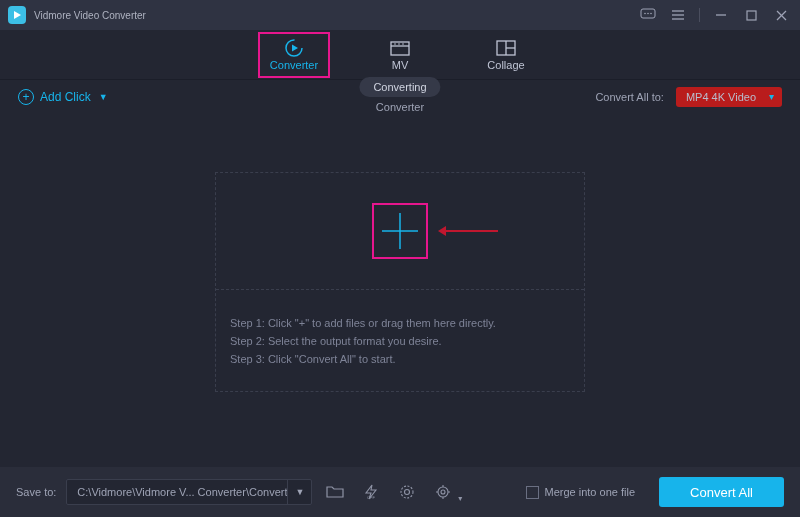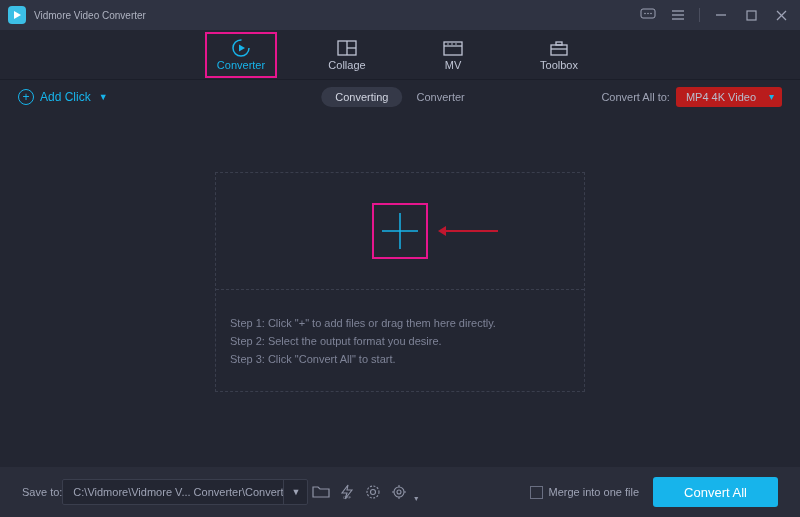--- a/index.html
+++ b/index.html
@@ -17,39 +17,39 @@
   .tab { display: flex; flex-direction: column; align-items: center; gap: 1px; font-size: 11px; color: #bfc4d4; cursor: pointer; width:60px;}
   .tab-icon { height: 20px; display: flex; align-items: center; justify-content: center; }
   .tab.active { color: #17b4eb; }
   .tab-wrap{position:relative; height:50px; display:flex; align-items:center; justify-content:center;}
   .tab-highlight{position:absolute; top:2px; left:-6px; right:-6px; bottom:2px; border:2px solid #e6168e; pointer-events:none;}
 
   .toolbar { height: 34px; display: flex; align-items: center; padding: 0 18px; background:#232632;}
   .add-files { display: flex; align-items: center; gap: 6px; color:#17b4eb; font-size:12px; cursor:pointer;}
   .plus-circle { width:16px; height:16px; border:1.5px solid #17b4eb; border-radius:50%; display:flex; align-items:center; justify-content:center; font-size:12px; line-height:1;}
   .chevron { font-size:9px; color:#17b4eb; margin-left:2px;}
-  .segmented { position:absolute; left:50%; transform:translateX(-50%); display:flex; align-items:center; font-size:11px;}
+  .segmented { position:absolute; left:50%; transform:translateX(-50%); display:flex; align-items:center; font-size:11px;flex-direction:column;}
   .seg-btn { padding:4px 14px; cursor:pointer; color:#9ea3b5;}
   .seg-btn.active { background:#353948; border-radius:11px; color:#d0d4e0;}
-  .convert-to { margin-left:auto; display:flex; align-items:center; gap:6px; font-size:11px;}
+  .convert-to { margin-left:auto; display:flex; align-items:center; gap:12px; font-size:11px;}
   .dropdown { background:#b91c1c; padding:4px 26px 4px 10px; border-radius:3px; position:relative; color:#b8bdcd; cursor:pointer;}
   .dropdown::after{content:"▾"; position:absolute; right:8px; color:#17b4eb; font-size:10px;}
 
   .main { flex:1; background:#232632; position:relative; height: 353px;}
   .dropzone { position:absolute; left:215px; top:58px; width:370px; height:220px; border:1px dashed #3a3e4d; display:flex; flex-direction:column;}
   .drop-top{flex:1.15; display:flex; align-items:center; justify-content:center; border-bottom:1px dashed #3a3e4d; position:relative;}
   .bigplus{width:44px; height:44px; display:flex; align-items:center; justify-content:center;}
   .bigplus svg{display:block;}
   .bigplus-box{position:absolute; width:56px; height:56px; border:2px solid #e6168e; }
   .arrow{position:absolute; left:calc(50% + 38px); top:50%; transform:translateY(-50%); display:flex; align-items:center;}
   .arrow-line{width:52px; height:1.5px; background:#c0172f;}
   .arrow-head{width:0;height:0;border-top:5px solid transparent;border-bottom:5px solid transparent;border-right:8px solid #c0172f;}
   .drop-bottom{flex:1; display:flex; flex-direction:column; justify-content:center; gap:6px; padding:0 14px; font-size:11px; color:#7e8397;}
 
-  .footer { height:50px; background:#2a2d3a; display:flex; align-items:center; padding:0 22px; }
+  .footer { height:50px; background:#2a2d3a; display:flex; align-items:center; padding:0 16px; gap:10px;}
   .save-label{font-size:11px; color:#9ea3b5;}
   .path-box{background:#232632; border:1px solid #3a3e4d; height:26px; display:flex; align-items:center; font-size:11px; color:#9ea3b5; border-radius:2px;}
   .path-text{padding:0 10px; width:220px; overflow:hidden; white-space:nowrap;}
   .path-caret{width:24px; display:flex; align-items:center; justify-content:center; border-left:1px solid #3a3e4d; height:100%; font-size:9px;}
   .footer-icon{width:26px;height:26px; display:flex; align-items:center; justify-content:center; color:#8f94a6;}
   .merge{display:flex; align-items:flex-start; gap:6px; font-size:11px; color:#9ea3b5; margin-left:auto;}
   .checkbox{width:13px;height:13px;border:1px solid #6a6f82;}
   .convert-btn{background:#17b4eb; color:#fff; font-size:13px; height:30px; width:125px; display:flex; align-items:center; justify-content:center; border-radius:3px; cursor:pointer; margin-left:14px;}
 </style>
 </head>
@@ -110,53 +110,41 @@
           </svg>
       </div>
       <span>Converter</span>
     </div>
     <div class="underline"></div>
     <div class="tab-highlight"></div>
   </div>
   <div class="tab-wrap">
     <div class="tab">
       <div class="tab-icon">
-        <svg width="22" height="18" viewBox="0 0 22 18">
-            <rect x="2" y="2" width="18" height="14" fill="none" stroke="#bfc4d4" stroke-width="1.3"></rect>
-            <line x1="11" y1="2" x2="11" y2="16" stroke="#bfc4d4" stroke-width="1.3"></line>
-            <line x1="11" y1="9" x2="20" y2="9" stroke="#bfc4d4" stroke-width="1.3"></line>
-          </svg>
-      </div>
-      <span>Collage</span>
-    </div>
-  </div>
-  <div class="tab-wrap">
-    <div class="tab">
-      <div class="tab-icon">
         <svg width="22" height="20" viewBox="0 0 22 20">
             <rect x="2" y="4" width="18" height="13" fill="none" stroke="#bfc4d4" stroke-width="1.3"></rect>
             <line x1="2" y1="8" x2="20" y2="8" stroke="#bfc4d4" stroke-width="1.3"></line>
             <circle cx="6" cy="6" r="0.8" fill="#bfc4d4"></circle>
             <circle cx="10" cy="6" r="0.8" fill="#bfc4d4"></circle>
             <circle cx="14" cy="6" r="0.8" fill="#bfc4d4"></circle>
           </svg>
       </div>
       <span>MV</span>
     </div>
   </div>
   <div class="tab-wrap">
     <div class="tab">
       <div class="tab-icon">
         <svg width="22" height="18" viewBox="0 0 22 18">
-            <rect x="3" y="6" width="16" height="10" fill="none" stroke="#bfc4d4" stroke-width="1.3"></rect>
-            <rect x="8" y="3" width="6" height="3" fill="none" stroke="#bfc4d4" stroke-width="1.3"></rect>
-            <line x1="3" y1="10" x2="19" y2="10" stroke="#bfc4d4" stroke-width="1.3"></line>
+            <rect x="2" y="2" width="18" height="14" fill="none" stroke="#bfc4d4" stroke-width="1.3"></rect>
+            <line x1="11" y1="2" x2="11" y2="16" stroke="#bfc4d4" stroke-width="1.3"></line>
+            <line x1="11" y1="9" x2="20" y2="9" stroke="#bfc4d4" stroke-width="1.3"></line>
           </svg>
       </div>
-      <span>Toolbox</span>
+      <span>Collage</span>
     </div>
   </div>
 </div>
 
 <div class="toolbar" style="position:relative;">
   <div class="add-files">
     <div class="plus-circle">+</div>
     <span>Add Click</span>
     <span class="chevron">▼</span>
   </div>

